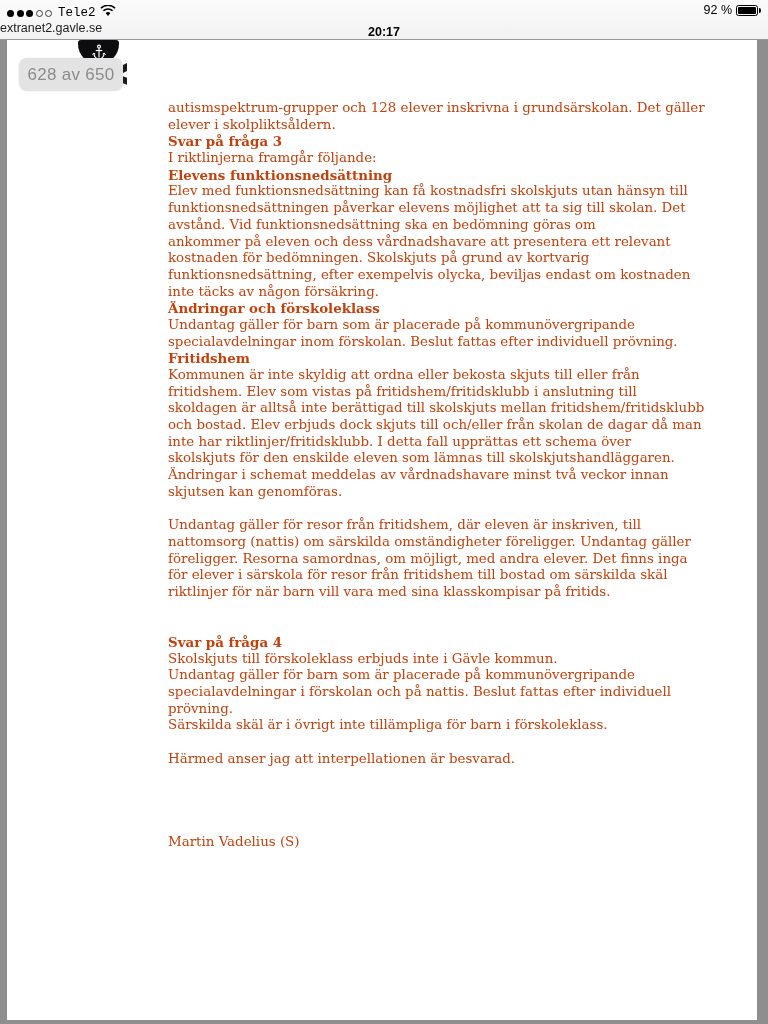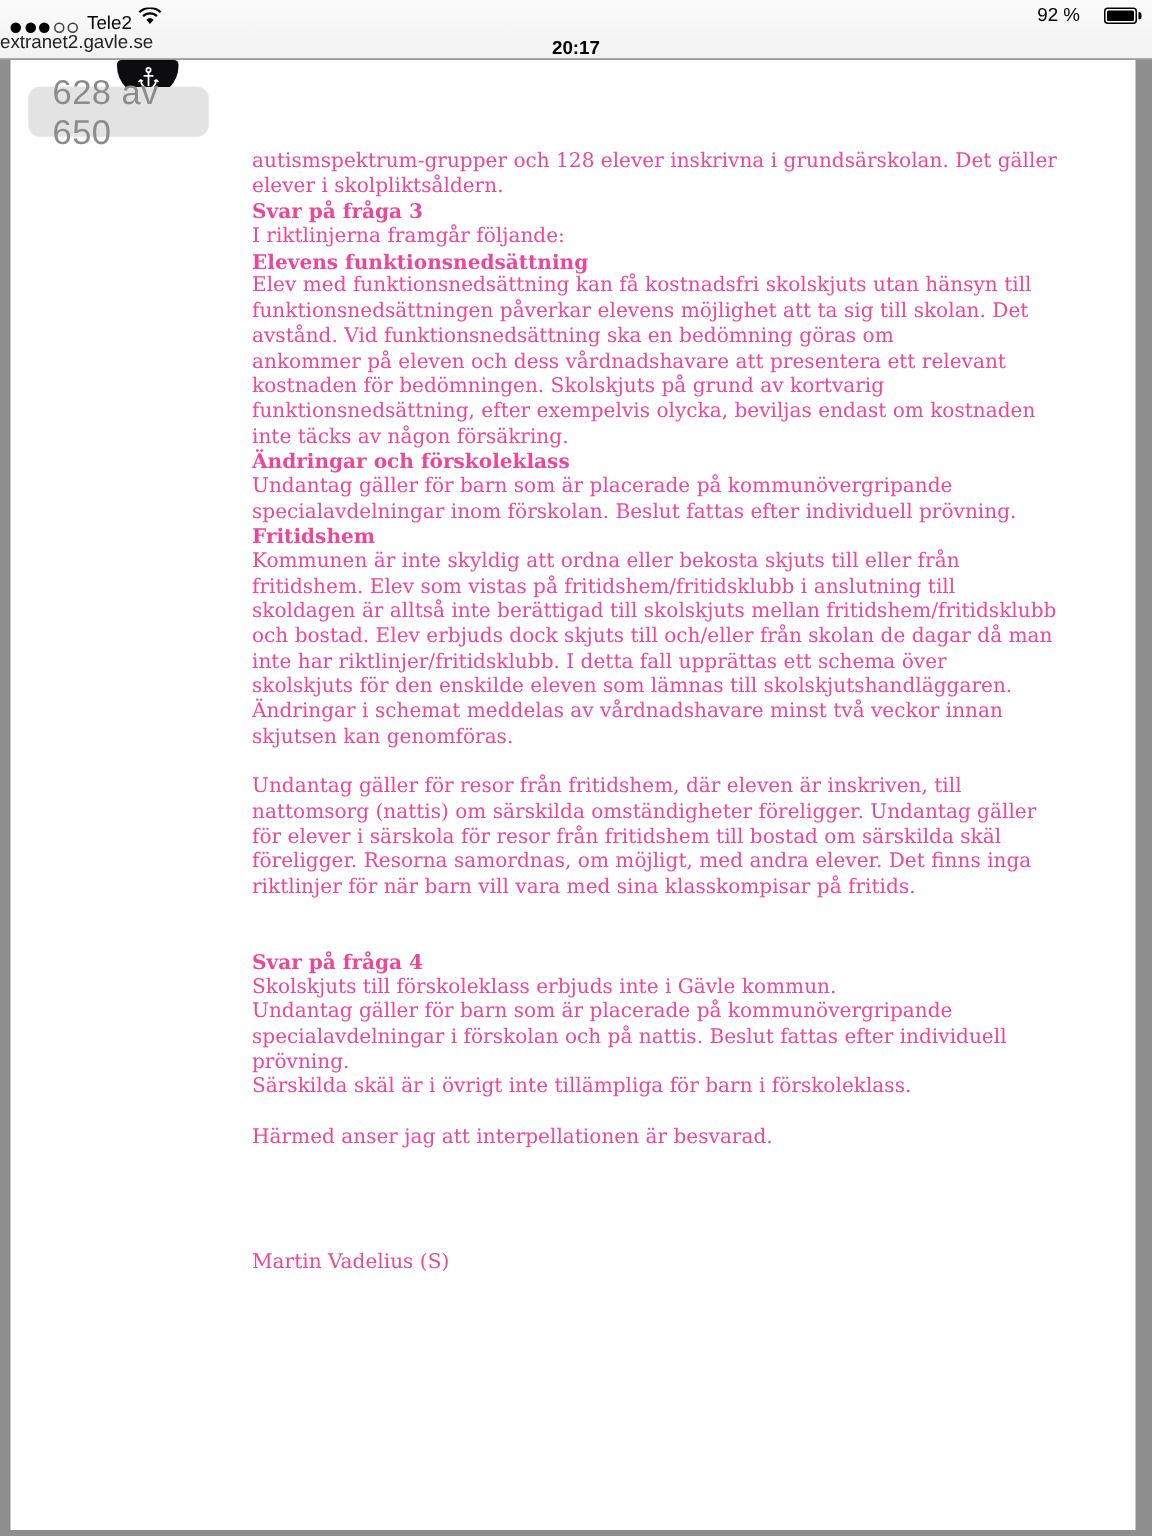--- a/index.html
+++ b/index.html
@@ -4,58 +4,58 @@
 <style>
   html,body { margin:0; padding:0; }
   body { width:768px; height:1024px; background:#8e8e8e; }
   .screen { position:relative; width:768px; height:1024px; overflow:hidden;
             background:#8e8e8e; font-family:"Liberation Sans","DejaVu Sans",sans-serif; }
 
   
   .topbar { position:absolute; top:0; left:0; right:0; height:39px; z-index:9;
             background:linear-gradient(#fbfbfb,#f2f2f2); border-bottom:1px solid #9a9a9a; }
   .status-row { position:absolute; top:0; left:0; right:0; height:20px; color:#000; }
-  .status-left { position:absolute; left:7px; top:4px; display:flex; align-items:flex-end; gap:4px; }
+  .status-left { position:absolute; left:7px; top:4px; display:flex; align-items:center; gap:4px;font-family:Liberation Mono, monospace; }
   .dots { display:flex; align-items:center; gap:2.5px; margin-right:2px; }
   .dot { width:7px; height:7px; border-radius:50%; box-sizing:border-box; }
   .dot.f { background:#000; }
   .dot.e { border:1px solid #3c3c3c; background:transparent; }
   .carrier { font-size:12.5px; color:#000; }
   .status-time { position:absolute; left:0; right:0; top:3px; text-align:center;
                  font-size:12.5px; font-weight:700; color:#000;margin-top:22px; }
-  .status-right { position:absolute; right:7px; top:3px; display:flex; align-items:center; gap:16px; }
+  .status-right { position:absolute; right:7px; top:3px; display:flex; align-items:center; gap:4px; }
   .battery-pct { font-size:12.5px; color:#000; }
   .battery { position:relative; width:22px; height:11px; border:1px solid #000;
              border-radius:2.5px; box-sizing:border-box; margin-right:3px; }
   .battery .fill { position:absolute; left:1px; top:1px; bottom:1px; width:92%;
                    background:#000; border-radius:1px; }
   .battery:after { content:""; position:absolute; right:-4px; top:2px; width:2.5px;
                    height:5px; background:#000; border-radius:0 2px 2px 0; }
   .url-row { position:absolute; top:21px; left:0; right:0; height:18px; text-align:left;
              font-size:12.5px; color:#222; }
 
   
   .content { position:absolute; top:40px; left:0; right:0; bottom:0; background:var(--gutter,#8e8e8e); }
   .pdf-page { position:absolute; left:7px; right:11px; top:0; bottom:4px; background:var(--page,#ffffff); }
 
   .anchor-badge { position:absolute; left:71px; top:0; width:41px; height:24px;
                   background:#0d0d10; border-radius:3px 3px 20px 20px;
                   display:flex; align-items:center; justify-content:center; }
 
   .page-indicator { position:absolute; left:19px; top:18px; width:104px; height:33px;
                     background:var(--badge-bg,#e3e3e3); border-radius:8px; z-index:6;
-                    color:var(--badge-text,#8c8c8c); font-size:23px; letter-spacing:.3px;
+                    color:var(--badge-text,#8c8c8c); font-size:17px; letter-spacing:.3px;
                     display:flex; align-items:center; justify-content:center;
-                    box-shadow:0 0 0 0.5px rgba(0,0,0,0.06);padding-left:16px; }
+                    box-shadow:0 0 0 0.5px rgba(0,0,0,0.06); }
 
   .frag { position:absolute; background:#1c1c1c; z-index:5; }
   .frag1 { left:116px; top:24px; width:4px; height:8px; transform:skewY(-25deg); }
   .frag2 { left:116px; top:37px; width:4px; height:7px; transform:skewY(20deg); }
 
-  .doc { position:absolute; left:161px; top:60px; width:452px; color:#ec4899;
+  .doc { position:absolute; left:161px; top:60px; width:452px; color:#c2410c;
          font-family:"DejaVu Serif","Liberation Serif",serif; font-size:13.4px; }
   .ln { height:16.7px; line-height:16.7px; white-space:nowrap; }
   .ln.b { font-weight:bold; }
 </style>
 </head>
 <body>
 
 <div class="screen">
 
   <div class="topbar">
@@ -122,22 +122,22 @@
           <div class="ln">fritidshem. Elev som vistas på fritidshem/fritidsklubb i anslutning till</div>
           <div class="ln">skoldagen är alltså inte berättigad till skolskjuts mellan fritidshem/fritidsklubb</div>
           <div class="ln">och bostad. Elev erbjuds dock skjuts till och/eller från skolan de dagar då man</div>
           <div class="ln">inte har riktlinjer/fritidsklubb. I detta fall upprättas ett schema över</div>
           <div class="ln">skolskjuts för den enskilde eleven som lämnas till skolskjutshandläggaren.</div>
           <div class="ln">Ändringar i schemat meddelas av vårdnadshavare minst två veckor innan</div>
           <div class="ln">skjutsen kan genomföras.</div>
           <div class="ln">&nbsp;</div>
           <div class="ln">Undantag gäller för resor från fritidshem, där eleven är inskriven, till</div>
           <div class="ln">nattomsorg (nattis) om särskilda omständigheter föreligger. Undantag gäller</div>
+          <div class="ln">föreligger. Resorna samordnas, om möjligt, med andra elever. Det finns inga</div>
           <div class="ln">för elever i särskola för resor från fritidshem till bostad om särskilda skäl</div>
-          <div class="ln">föreligger. Resorna samordnas, om möjligt, med andra elever. Det finns inga</div>
           <div class="ln">riktlinjer för när barn vill vara med sina klasskompisar på fritids.</div>
           <div class="ln">&nbsp;</div>
           <div class="ln">&nbsp;</div>
           <div class="ln b">Svar på fråga 4</div>
           <div class="ln">Skolskjuts till förskoleklass erbjuds inte i Gävle kommun.</div>
           <div class="ln">Undantag gäller för barn som är placerade på kommunövergripande</div>
           <div class="ln">specialavdelningar i förskolan och på nattis. Beslut fattas efter individuell</div>
           <div class="ln">prövning.</div>
           <div class="ln">Särskilda skäl är i övrigt inte tillämpliga för barn i förskoleklass.</div>
           <div class="ln">&nbsp;</div>

